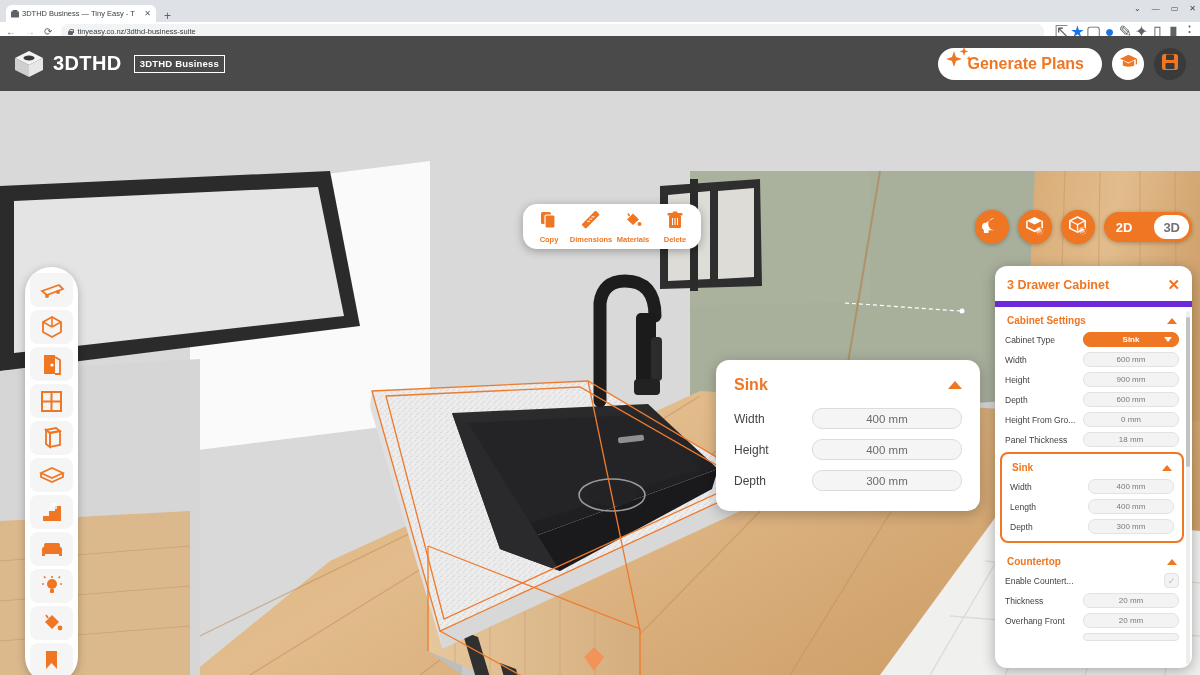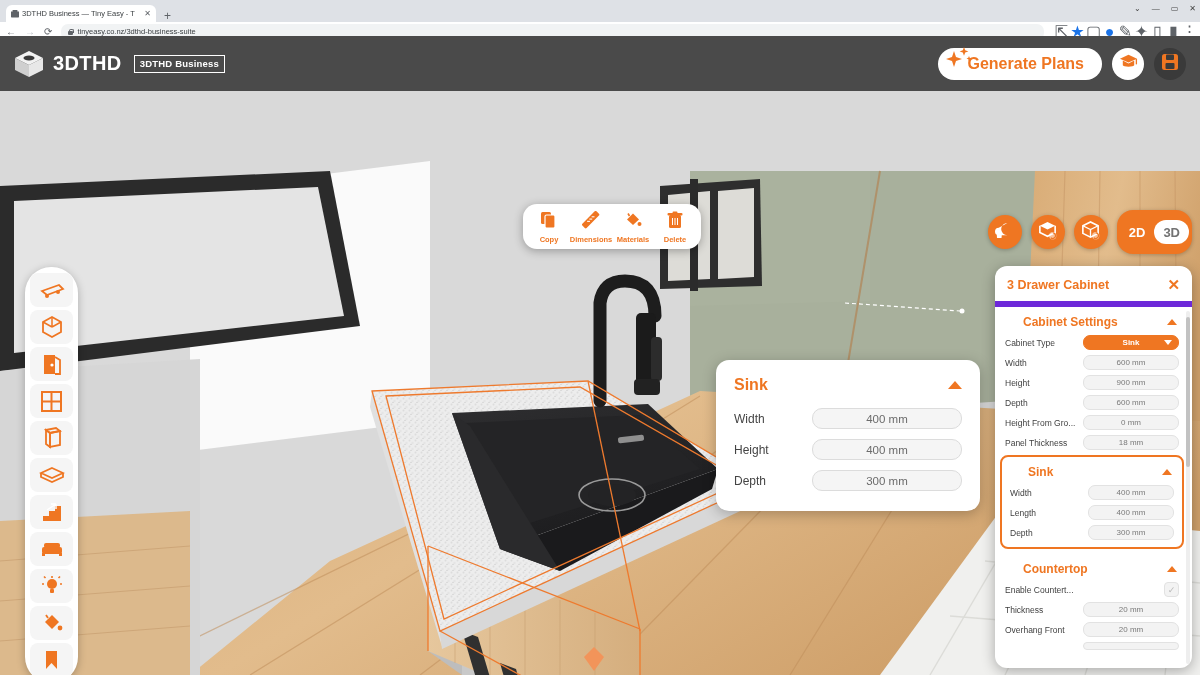--- a/index.html
+++ b/index.html
@@ -95,22 +95,22 @@
   
   #view-controls {
     position: absolute; right: 8px; top: 119px; display: flex; align-items: center; gap: 9px; z-index: 20;
   }
   .vbtn {
     width: 34px; height: 34px; border-radius: 50%; background: #ef7622;
     display: flex; align-items: center; justify-content: center; cursor: pointer;
     box-shadow: 0 1px 4px rgba(0,0,0,.25);
   }
   .dim-toggle {
-    height: 44px; border-radius: 16px; background: #ef7622; display: flex;
-    align-items: center; padding: 3px; gap: 0; cursor: pointer;
+    height: 30px; border-radius: 16px; background: #ef7622; display: flex;
+    align-items: center; padding: 3px; gap: 13px; cursor: pointer;
     box-shadow: 0 1px 4px rgba(0,0,0,.25);
   }
   .dim-opt { padding: 0 9px; height: 24px; display: flex; align-items: center; font-size: 13px; font-weight: bold; color: #fff; border-radius: 14px; }
   .dim-opt.active { background: #fff; color: #737373; }
   
   #sink-popup {
     position: absolute; left: 716px; top: 269px; width: 264px;
     background: #fff; border-radius: 13px; padding: 16px 18px 20px;
     box-shadow: 0 3px 14px rgba(0,0,0,.25); z-index: 22;
   }
@@ -134,21 +134,21 @@
     display: flex; align-items: center; justify-content: space-between;
     padding: 11px 12px 9px; border-bottom: 6px solid #6d28d9;
   }
   .props-title { color: #ef7622; font-size: 12.5px; font-weight: bold; }
   .x-close { color: #ef7622; font-size: 15px; font-weight: bold; cursor: pointer; line-height: 1; }
   .props-body { flex: 1; overflow: hidden; position: relative; padding: 0 3px 0 0; }
   .scroll-track { position: absolute; right: 2px; top: 4px; bottom: 4px; width: 4px; background: #eee; border-radius: 2px; }
   .scroll-thumb { position: absolute; right: 2px; top: 10px; width: 4px; height: 150px; background: #c2c2c2; border-radius: 2px; }
   .sec { padding: 0 10px; }
   .sec-head { display: flex; align-items: center; justify-content: space-between; padding: 8px 2px 6px; }
-  .sec-title { color: #ef7622; font-size: 12px; font-weight: bold; margin-left: 16px; }
+  .sec-title { color: #ef7622; font-size: 10px; font-weight: bold; }
   .caret-sm { width: 0; height: 0; border-left: 5px solid transparent; border-right: 5px solid transparent; border-bottom: 6px solid #ef7622; cursor: pointer; }
   .prow { display: flex; align-items: center; margin-bottom: 5px; gap: 4px; }
   .plbl { font-size: 8.5px; color: #3f3f3f; width: 74px; white-space: nowrap; overflow: hidden; }
   .pval {
     flex: 1; height: 15px; background: #f3f3f3; border: 1px solid #e2e2e2;
     border-radius: 7px; display: flex; align-items: center; justify-content: center;
     font-size: 8px; color: #7a7a7a;
   }
   .pval.dropdown { background: #ef7622; border-color: #ef7622; color: #fff; font-weight: bold; position: relative; }
   .dd-arrow { position: absolute; right: 6px; width: 0; height: 0; border-left: 4px solid transparent; border-right: 4px solid transparent; border-top: 5px solid #fff; }

